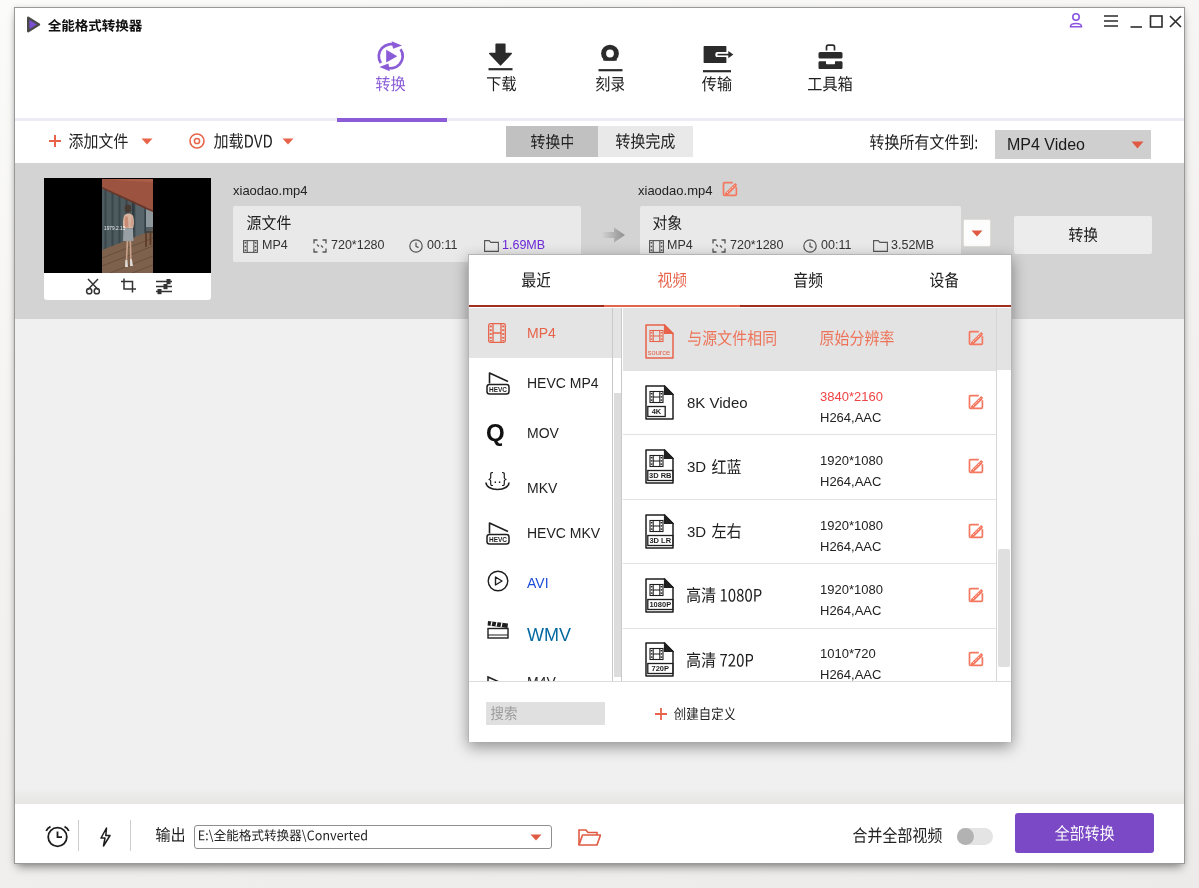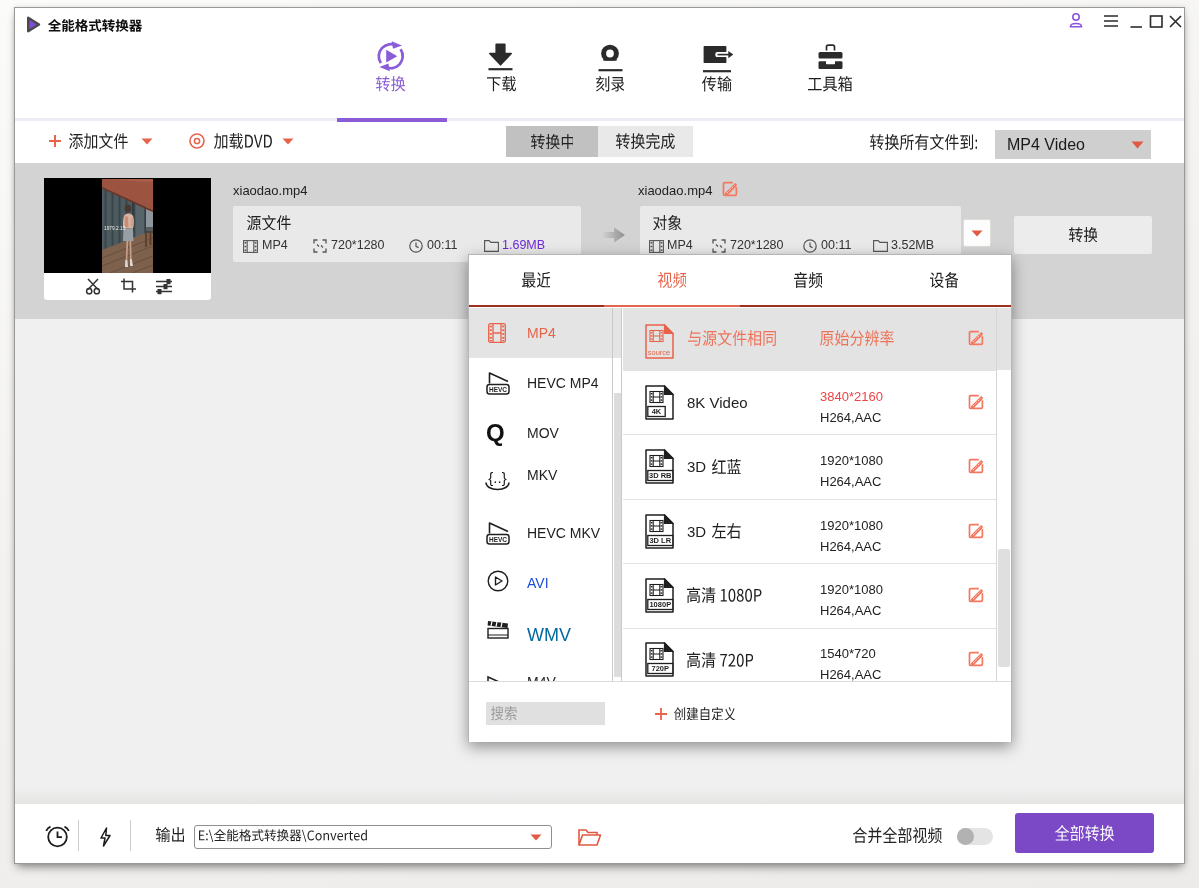--- a/index.html
+++ b/index.html
@@ -505,21 +505,21 @@
   </svg>
 <div class="a" style="left:469px;top:305px;width:542px;height:2.2px;background:#9e2f1d"></div>
 <div class="a" style="left:604px;top:305px;width:136px;height:2.2px;background:#e0674b"></div>
 <div class="a" style="left:469px;top:307.5px;width:153px;height:50px;background:#e4e4e4"></div>
 <div class="a" style="left:612px;top:307.5px;width:1px;height:373.5px;background:#c9c9c9"></div>
 <div class="a" style="left:621px;top:307.5px;width:1px;height:373.5px;background:#c9c9c9"></div>
 <div class="a" style="left:613.5px;top:393px;width:7px;height:284px;background:#dcdcdc"></div>
 <div class="lat" style="left:527px;top:324.5px;font-size:14px;color:#e7634a">MP4</div>
 <div class="lat" style="left:527px;top:374.5px;font-size:14px;color:#1f1f1f">HEVC MP4</div>
 <div class="lat" style="left:527px;top:424.5px;font-size:14px;color:#1f1f1f">MOV</div>
-<div class="lat" style="left:527px;top:467px;font-size:14px;color:#1f1f1f">MKV</div>
+<div class="lat" style="left:527px;top:480px;font-size:14px;color:#1f1f1f">MKV</div>
 <div class="lat" style="left:527px;top:525px;font-size:14px;color:#1f1f1f">HEVC MKV</div>
 <div class="lat" style="left:527px;top:574.5px;font-size:14px;color:#1d4ed8">AVI</div>
 <div class="lat" style="left:527px;top:624.5px;font-size:18px;color:#0369a1">WMV</div>
 <div class="a" style="left:480px;top:669px;width:132px;height:12px;overflow:hidden">
     <div class="lat" style="left:47px;top:5px;font-size:14px;color:#1f1f1f">M4V</div>
     <svg class="a" style="left:6px;top:4px" width="24" height="18" viewBox="0 0 24 18">
       <path d="M2 14 L2 4 L20 12" fill="none" stroke="#1f1f1f" stroke-width="1.5"></path>
     </svg>
   </div>
 <svg class="a" style="left:488px;top:323px" width="18" height="20" viewBox="0 0 18 20">
@@ -766,21 +766,21 @@
 <svg style="position:absolute;left:687.00px;top:651.85px" width="66.21" height="15.90" viewBox="0.89 -14.54 66.21 15.90">
     <g fill="#1f1f1f" transform="scale(0.015000,-0.017250)">
       <use href="#gr9AD8" x="0"></use>
       <use href="#gr6E05" x="1000"></use>
       <use href="#gr0037" x="2224"></use>
       <use href="#gr0032" x="2779"></use>
       <use href="#gr0030" x="3334"></use>
       <use href="#gr0050" x="3889"></use>
     </g>
   </svg>
-<div class="lat" style="left:820px;top:646.3px;font-size:13px;color:#222">1540*720</div>
+<div class="lat" style="left:820px;top:646.3px;font-size:13px;color:#222">1010*720</div>
 <div class="lat" style="left:820px;top:667.3px;font-size:13px;color:#222">H264,AAC</div>
 <svg class="a" style="left:968px;top:651px" width="16" height="16" viewBox="0 0 16 16">
     <path d="M10.8 1.6 H2.6 C1.9 1.6 1.5 2 1.5 2.7 V13.3 C1.5 14 1.9 14.4 2.6 14.4 H13.3 C14 14.4 14.4 14 14.4 13.3 V6.2" fill="none" stroke="#f4785f" stroke-width="1.7"></path>
     <path d="M4.6 12.9 L12.9 4.6" stroke="#f4785f" stroke-width="3.4" stroke-linecap="round"></path>
     <path d="M12 3.2 L13.2 2 L15 3.8 L13.8 5 Z" fill="#f4785f"></path>
     <path d="M5 12 L12.4 4.6" stroke="#fff" stroke-width="0.8" stroke-dasharray="1.2 1.2"></path>
   </svg>
 <div class="a" style="left:996px;top:307.5px;width:1px;height:373.5px;background:#d6d6d6"></div>
 <div class="a" style="left:998px;top:549px;width:12px;height:118px;background:#dfdfdf;border-radius:2px"></div>
 <div class="a" style="left:469px;top:681px;width:542px;height:60px;background:#fff;border-top:1px solid #dcdcdc"></div>

